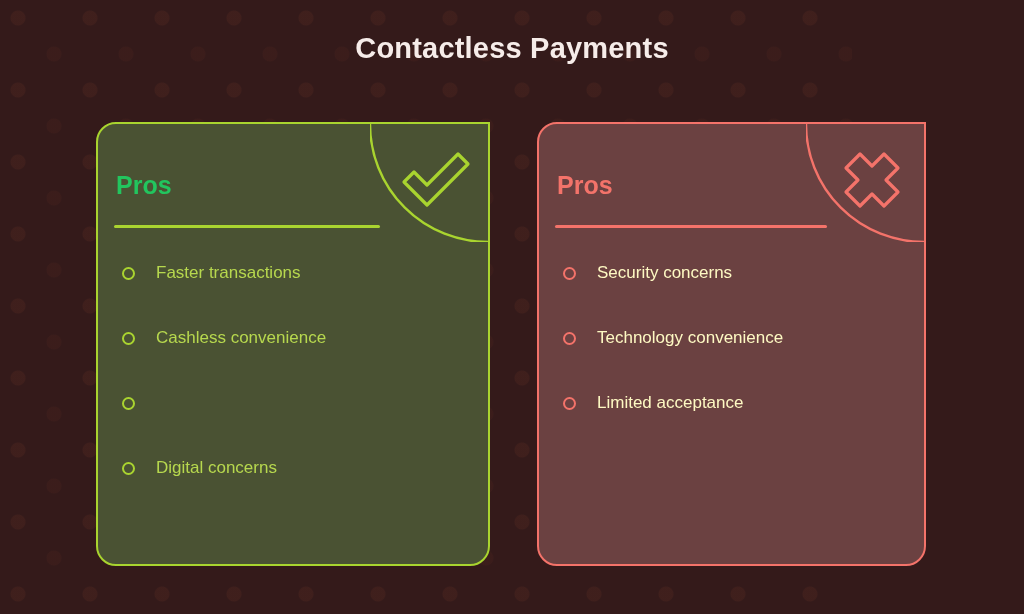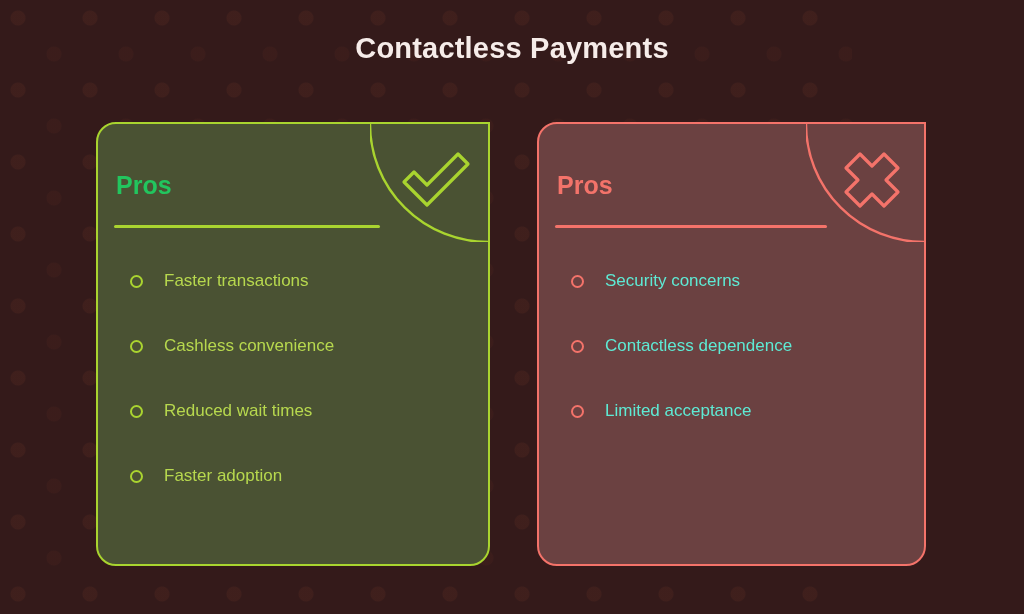--- a/index.html
+++ b/index.html
@@ -108,21 +108,21 @@
   }
   #pros-card .card-divider { width: 266px; background-color: #aad430; }
   #cons-card .card-divider { width: 272px; background-color: #f4736a; }
 
   
   .card-list {
     position: absolute;
     left: 16px;
     top: 126px;
     right: 12px;
-    margin: 16px;
+    margin: 8px;
     padding: 0;
     list-style: none;
   }
   .list-item {
     display: flex;
     align-items: center;
     height: 30px;
     margin-bottom: 35px;
   }
   .bullet-circle {
@@ -137,21 +137,21 @@
   }
   #pros-card .bullet-circle { border-color: #aad430; }
   #cons-card .bullet-circle { border-color: #f4736a; }
 
   .item-label {
     font-size: 17px;
     line-height: 22px;
     white-space: nowrap;
   }
   #pros-card .item-label { color: #b7d84e; }
-  #cons-card .item-label { color: #5eead4; }
+  #cons-card .item-label { color: #fef9c3; }
 </style>
 </head>
 <body>
 
 <div id="canvas">
 
   <div class="page-title">Contactless Payments</div>
 
   <div class="card" id="pros-card">
 
@@ -171,25 +171,24 @@
       <li class="list-item">
         <span class="bullet-circle"></span>
         <span class="item-label">Faster transactions</span>
       </li>
       <li class="list-item">
         <span class="bullet-circle"></span>
         <span class="item-label">Cashless convenience</span>
       </li>
       <li class="list-item">
         <span class="bullet-circle"></span>
-        <span class="item-label">Reduced wait times</span>
-      </li>
-      <li class="list-item">
-        <span class="bullet-circle"></span>
-        <span class="item-label">Faster adoption</span>
+      </li>
+      <li class="list-item">
+        <span class="bullet-circle"></span>
+        <span class="item-label">Digital concerns</span>
       </li>
     </ul>
   </div>
 
   <div class="card" id="cons-card">
 
     <svg class="corner-arc" viewBox="0 0 120 120" fill="none" xmlns="http://www.w3.org/2000/svg">
       <path d="M 0 2 A 118 118 0 0 0 118 120" stroke="#f4736a" stroke-width="2.4" fill="none"></path>
     </svg>
 
@@ -201,21 +200,21 @@
 
     <div class="card-divider"></div>
 
     <ul class="card-list">
       <li class="list-item">
         <span class="bullet-circle"></span>
         <span class="item-label">Security concerns</span>
       </li>
       <li class="list-item">
         <span class="bullet-circle"></span>
-        <span class="item-label">Contactless dependence</span>
+        <span class="item-label">Technology convenience</span>
       </li>
       <li class="list-item">
         <span class="bullet-circle"></span>
         <span class="item-label">Limited acceptance</span>
       </li>
     </ul>
   </div>
 
 </div>
 

